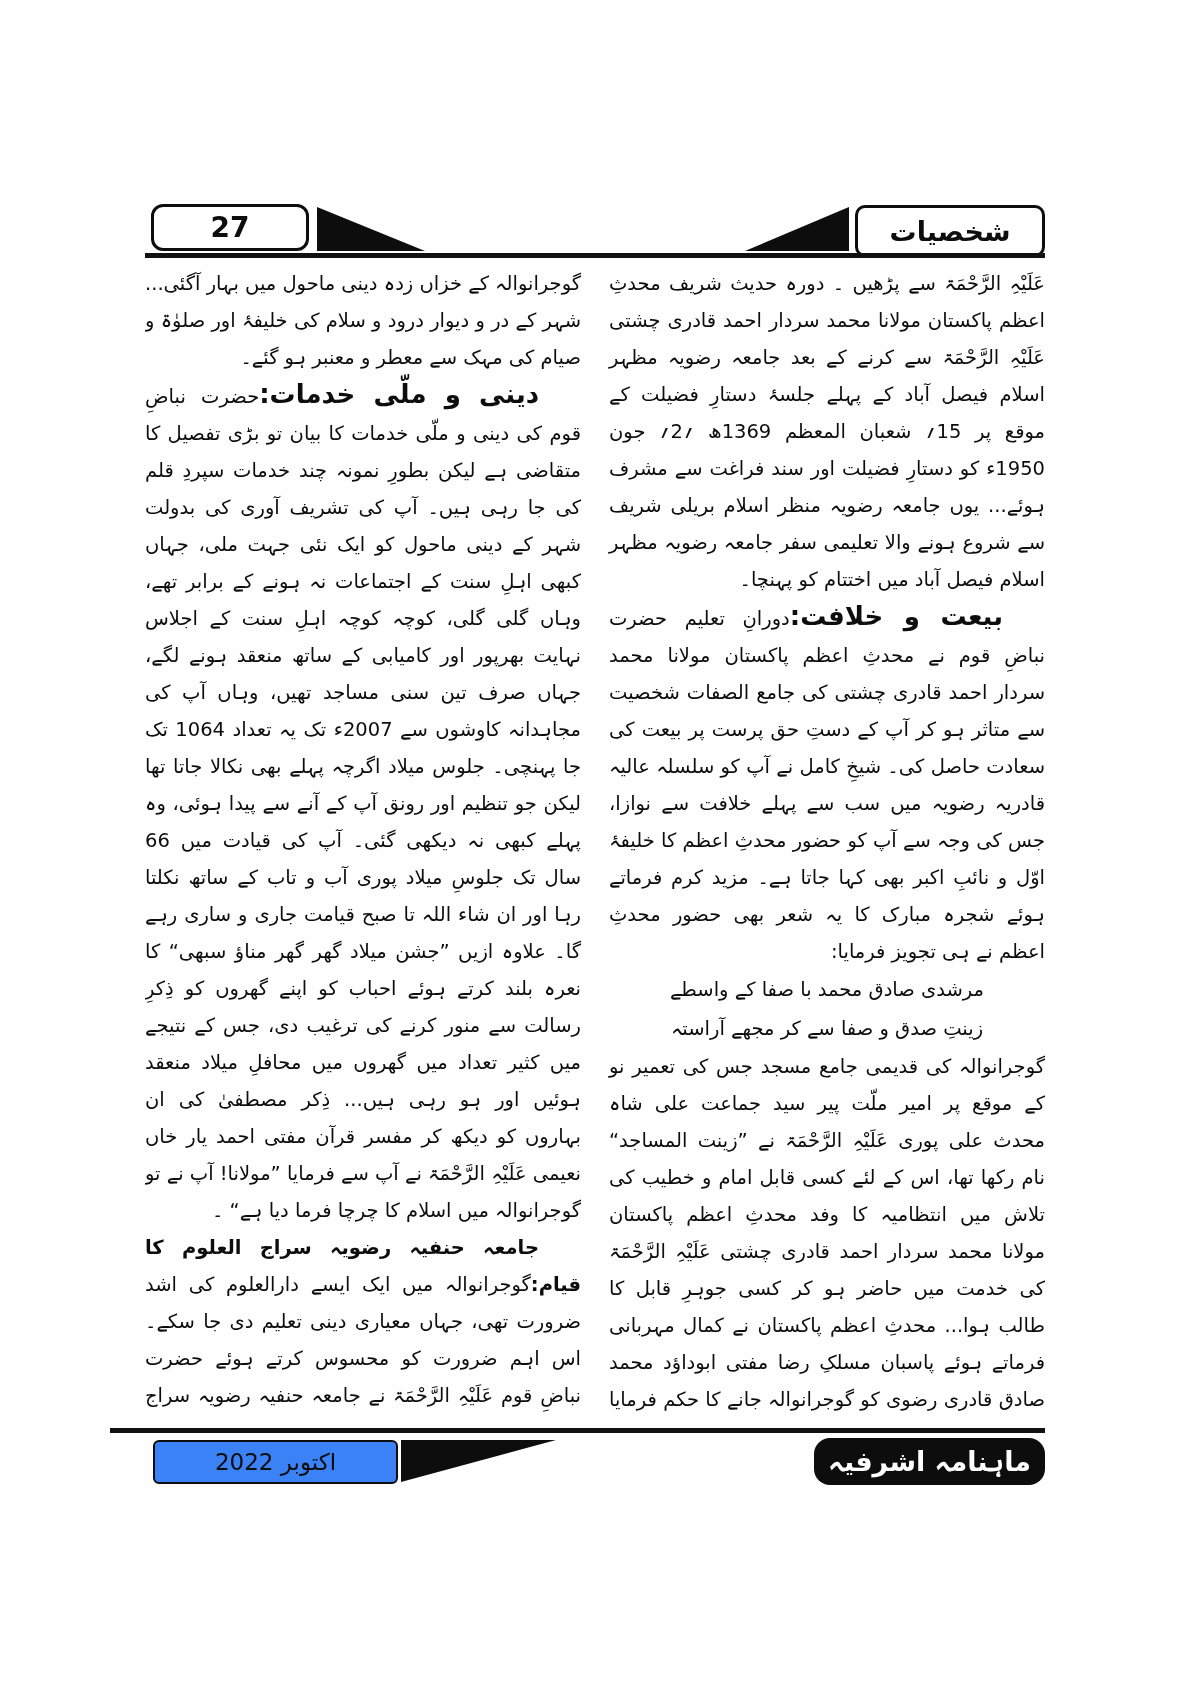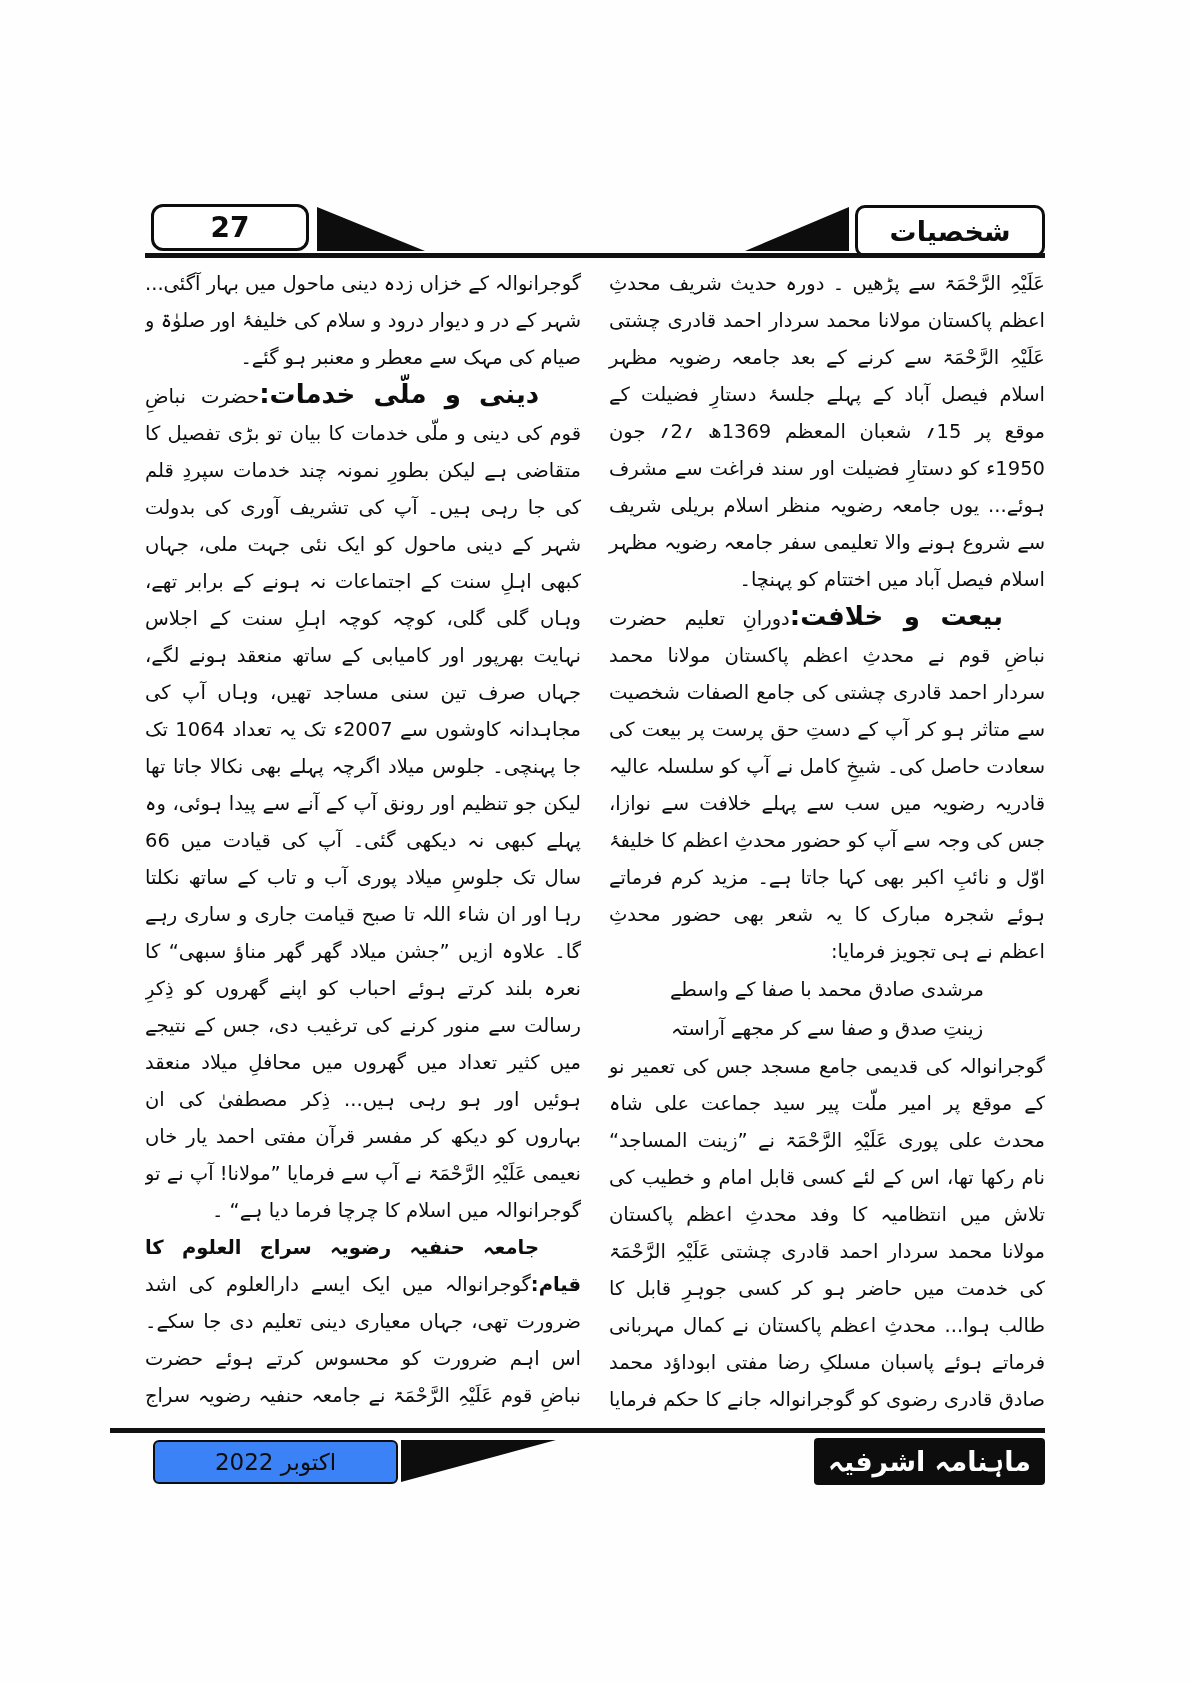--- a/index.html
+++ b/index.html
@@ -88,21 +88,21 @@
   }
   .footer-wedge {
     position:absolute; left:256px; top:2px;
     width:155px; height:42px; background:#0d0d0d;
     clip-path:polygon(0 0, 100% 0, 0 100%);
   }
   .mag-box {
     position:absolute; right:0; top:0;
     min-width:192px; height:47px;
     background:#0d0d0d; color:#fff;
-    border-radius:4px;
+    border-radius:16px;
     display:flex; align-items:center; justify-content:center;
     font-size:27px; font-weight:bold; padding:0 14px;
   }
 </style>
 </head>
 <body>
 
 <div class="sheet">
 
   <div class="header">

